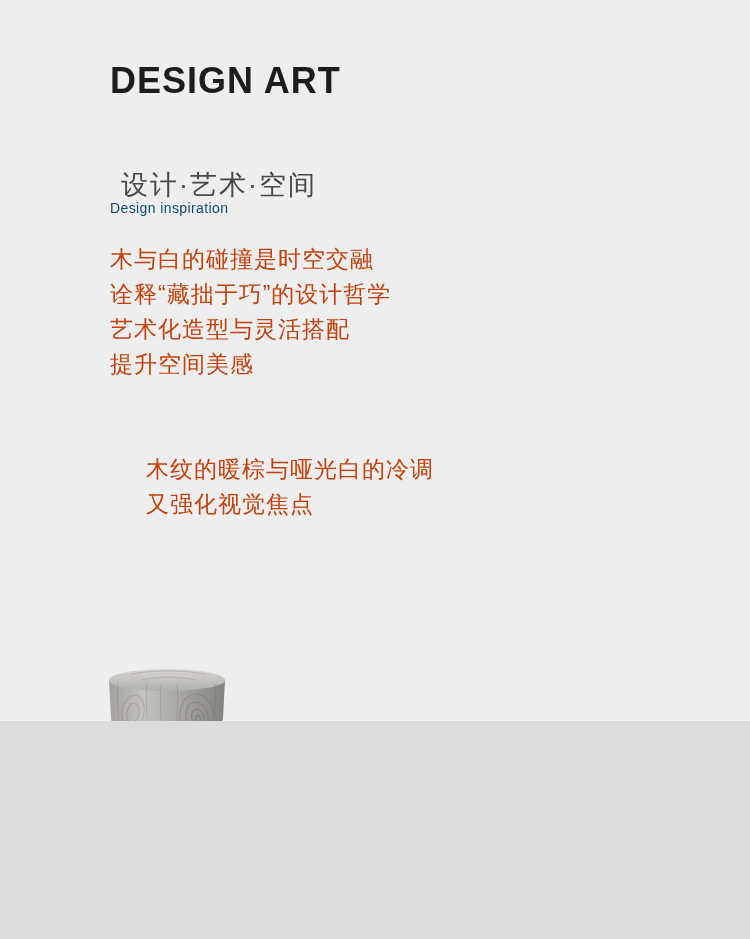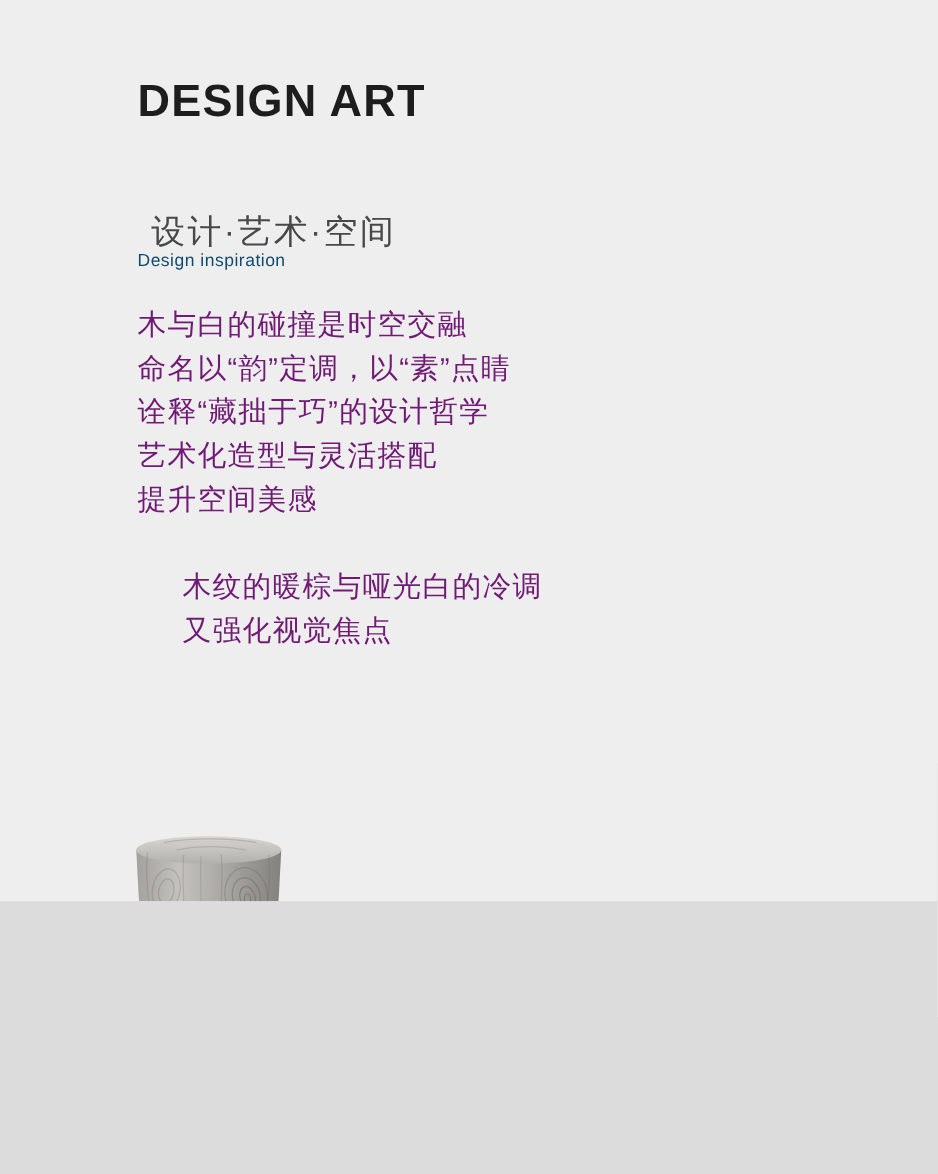--- a/index.html
+++ b/index.html
@@ -21,42 +21,41 @@
     position:absolute;left:109px;top:157px;
     font-size:27px;color:#484848;
     letter-spacing:2px;line-height:32px;font-weight:normal;margin:12px;
   }
   .en-subtitle{
     position:absolute;left:110px;top:200px;
     font-size:14px;color:#0c4a6e;letter-spacing:.4px;line-height:17px;
   }
   .para{
     position:absolute;left:110px;
-    font-size:23px;color:#701a75;
+    font-size:23px;color:#c2410c;
     letter-spacing:1px;line-height:35px;
   }
   .para-intro{top:242px;}
   .para-detail{top:452px;margin-left:36px;}
   .text-line{white-space:nowrap;}
   .stool-svg{position:absolute;left:85px;top:650px;width:260px;height:210px;}
   .signature-svg{position:absolute;left:188px;top:778px;width:132px;height:72px;}
 </style>
 </head>
 <body>
 
 <div class="page">
 
   <div class="title">DESIGN ART</div>
 
   <h2 class="cn-heading">设计·艺术·空间</h2>
   <div class="en-subtitle">Design inspiration</div>
 
   <div class="para para-intro">
     <div class="text-line">木与白的碰撞是时空交融</div>
-    <div class="text-line">命名以“韵”定调，以“素”点睛</div>
     <div class="text-line">诠释“藏拙于巧”的设计哲学</div>
     <div class="text-line">艺术化造型与灵活搭配</div>
     <div class="text-line">提升空间美感</div>
   </div>
 
   <div class="para para-detail">
     <div class="text-line">木纹的暖棕与哑光白的冷调</div>
     <div class="text-line">又强化视觉焦点</div>
   </div>
 

